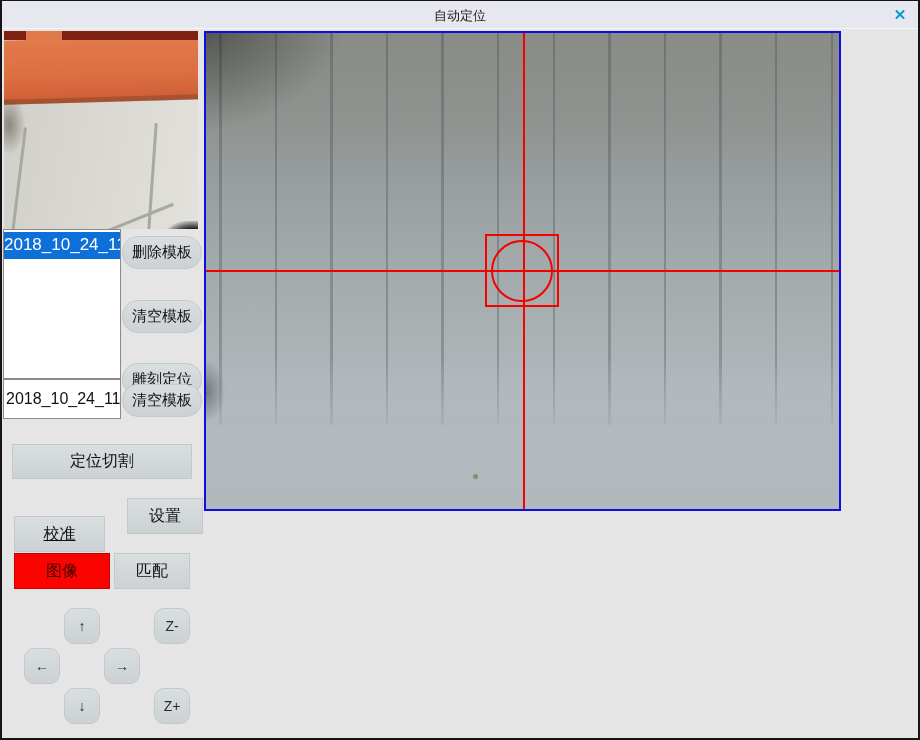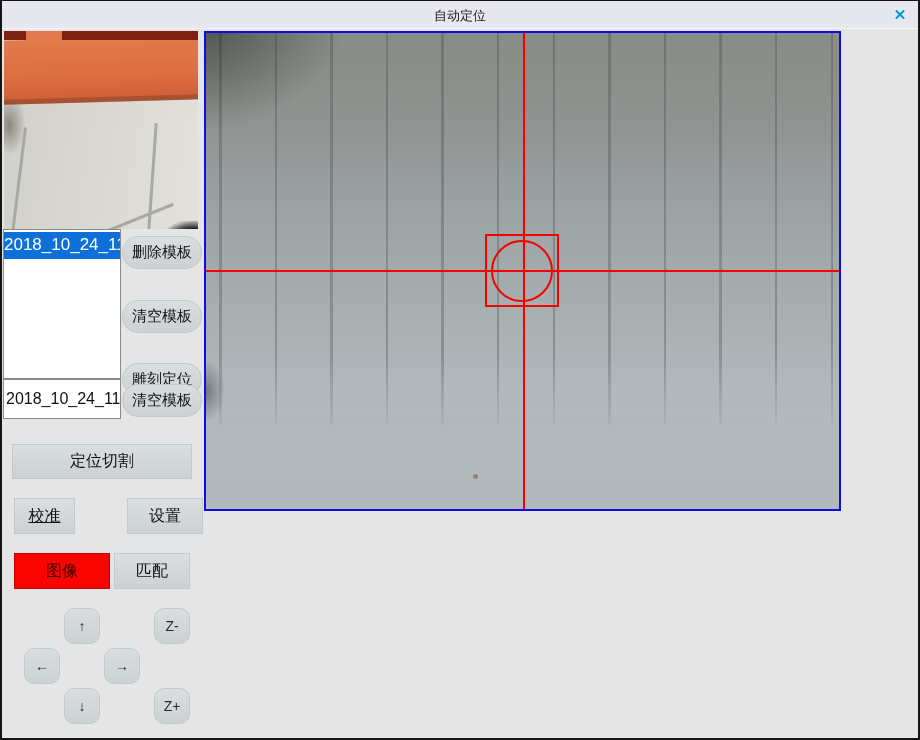--- a/index.html
+++ b/index.html
@@ -75,21 +75,21 @@
     font-size:16px; color:#111; cursor:pointer;
     font-family:"Liberation Sans","DejaVu Sans",sans-serif;
   }
   .tpl-btn { left:120px; width:80px; height:33px; font-size:15px; border-radius:16px; }
   .b-delete  { top:235px; }
   .b-clear   { top:287px;margin-top:12px; }
   .b-engrave { top:362px; }
   .b-add     { top:383px; }
 
   .b-cut   { left:10px;  top:443px; width:180px; height:35px; }
-  .b-cal   { left:12px;  top:497px; width:61px;  height:36px;text-decoration:underline; }
+  .b-cal   { left:12px;  top:515px; width:91px;  height:36px;text-decoration:underline; }
   .b-set   { left:125px; top:497px; width:76px;  height:36px; }
   .b-img   { left:12px;  top:552px; width:96px;  height:36px;
              background:#fb0400; border:1px solid #c40300; color:#3e0500; }
   .b-match { left:112px; top:552px; width:76px;  height:36px; }
 
   .jog { width:36px; height:36px; font-size:14px; color:#2a2a2a; border-radius:10px; }
   .j-up    { left:62px;  top:607px; }
   .j-zm    { left:152px; top:607px; }
   .j-left  { left:22px;  top:647px; }
   .j-right { left:102px; top:647px; }

